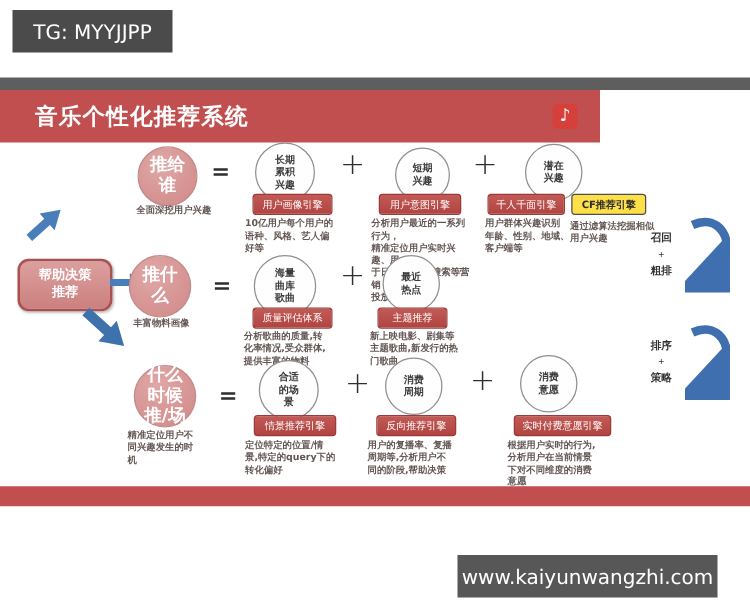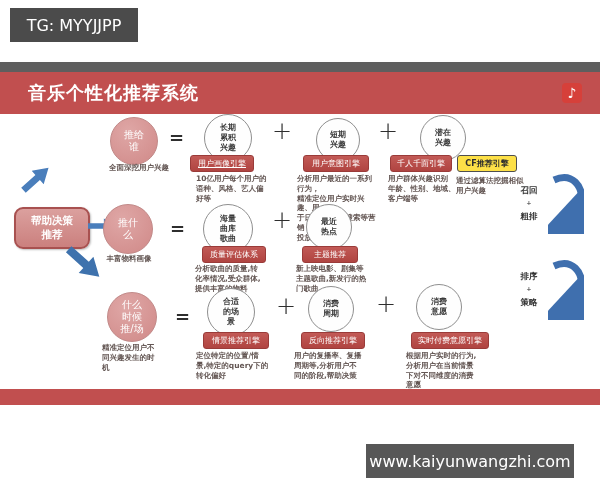--- a/index.html
+++ b/index.html
@@ -9,21 +9,21 @@
   .overlay-box{background:#4b4b4b;color:#fff;display:flex;align-items:center;justify-content:center;}
   .top-strip{background:#5e5e5e;}
   .header-bar{background:#c14f4f;}
   .slide-title{color:#fff;font-weight:bold;font-size:18px;letter-spacing:1px;}
   .brand{display:flex;align-items:center;gap:5px;color:#fff;font-size:13px;font-weight:bold;}
   .brand-ic{width:20px;height:20px;background:#d6403a;border-radius:4px;color:#fff;
             display:flex;align-items:center;justify-content:center;font-size:14px;}
   .circle{border-radius:50%;display:flex;align-items:center;justify-content:center;
           text-align:center;white-space:pre-line;}
   .c-pink{background:radial-gradient(circle at 38% 30%,#dfa7a6,#d08988);border:1px solid #c18988;
-          color:#fff;font-weight:normal;font-size:10px;line-height:1.2;}
+          color:#fff;font-weight:bold;font-size:14px;line-height:1.2;}
   .c-white{background:#fefefe;border:1.5px solid #8f8f8f;color:#3a3a3a;font-weight:bold;
            font-size:8px;line-height:1.25;}
   .engine{display:flex;align-items:center;justify-content:center;font-size:8px;height:15px;
           border-radius:3px;white-space:nowrap;}
   .e-red{background:linear-gradient(#c25a56,#b04441);color:#fff;border:1px solid #9a3b39;}
   .e-white{background:#fde047;color:#2e2e2e;border:1.5px solid #4e4e4e;font-weight:bold;}
   .desc{font-size:7.5px;color:#635653;line-height:1.3;white-space:pre-line;font-weight:600;}
   .caption{font-size:7.5px;color:#635653;line-height:1.3;white-space:pre-line;font-weight:600;text-align:center;}
   .op-eq{font-size:18px;font-weight:bold;color:#2e2e2e;}
   .op-plus{font-size:24px;font-weight:300;color:#2e2e2e;}
@@ -37,36 +37,36 @@
   svg{display:block;}
 </style>
 </head>
 <body>
 
 <div class="abs overlay-box tg-box" style="left:10px;top:8px;width:128px;height:34px;">
   <span>TG: MYYJJPP</span>
 </div>
 
 <div class="abs top-strip" style="left:0;top:62px;width:600px;height:10px;"></div>
-<div class="abs header-bar" style="left:0;top:72px;width:600px;height:42px;">
+<div class="abs header-bar" style="left:0;top:72px;width:480px;height:42px;">
   <div class="abs slide-title" style="left:28px;top:9px;">音乐个性化推荐系统</div>
   <div class="abs brand" style="right:18px;top:11px;">
     <span class="brand-ic">♪</span>
   </div>
 </div>
 
 <div class="abs circle c-pink" style="left:110px;top:117px;width:46px;height:46px;">推给
 谁</div>
 <div class="abs caption" style="left:103px;top:163px;width:72px;">全面深挖用户兴趣</div>
 <div class="abs op-eq" style="left:169px;top:127px;">=</div>
 
 <div class="abs circle c-white" style="left:204px;top:114px;width:46px;height:46px;">长期
 累积
 兴趣</div>
-<div class="abs engine e-red" style="left:190px;top:155px;width:62px;text-decoration:underline;">用户画像引擎</div>
+<div class="abs engine e-red" style="left:202px;top:155px;width:62px;">用户画像引擎</div>
 <div class="abs desc" style="left:196px;top:174px;width:76px;">10亿用户每个用户的
 语种、风格、艺人偏
 好等</div>
 
 <div class="abs op-plus" style="left:272px;top:117px;">+</div>
 
 <div class="abs circle c-white" style="left:316px;top:118px;width:42px;height:42px;">短期
 兴趣</div>
 <div class="abs engine e-red" style="left:303px;top:155px;width:64px;">用户意图引擎</div>
 <div class="abs desc" style="left:297px;top:174px;width:82px;">分析用户最近的一系列行为，

